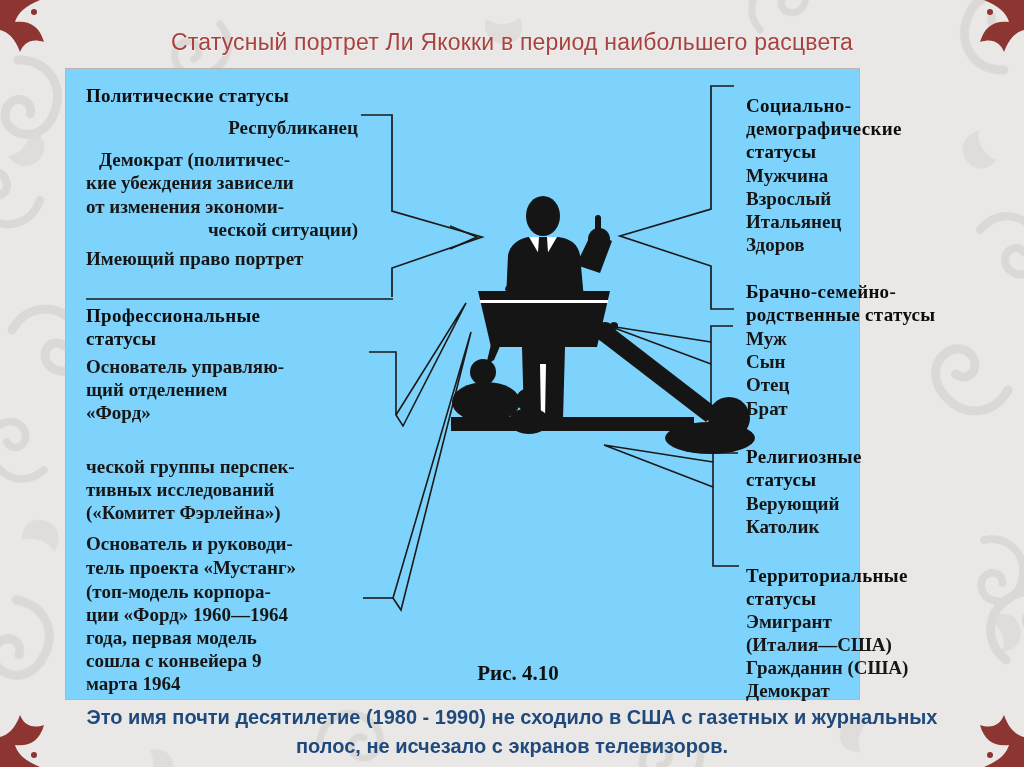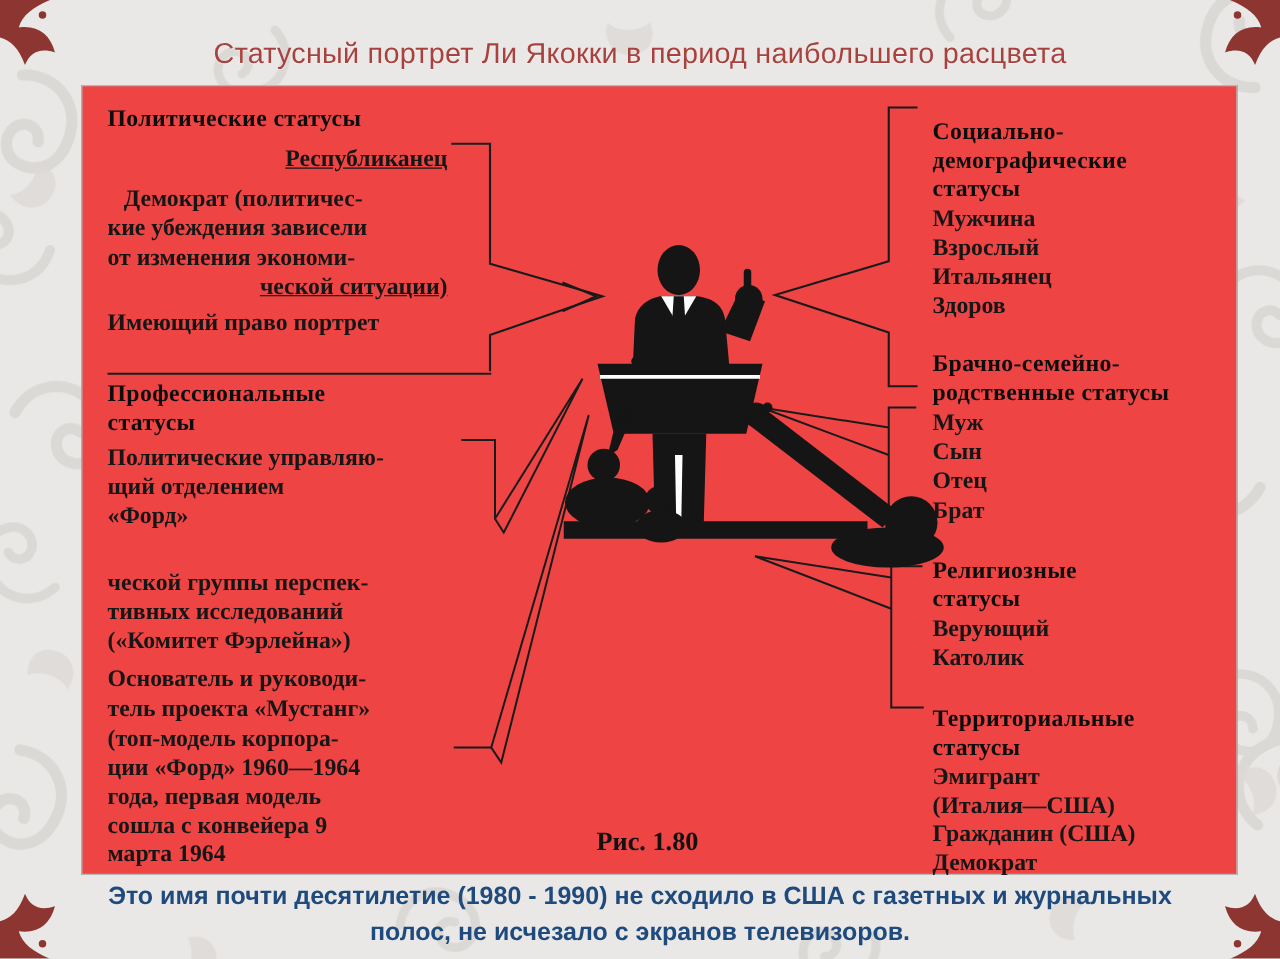--- a/index.html
+++ b/index.html
@@ -9,29 +9,29 @@
     font-family:"Liberation Sans",sans-serif;
   }
   .bg-svg{position:absolute;left:0;top:0;z-index:0;}
   .corner-orn{position:absolute;z-index:1;}
   .slide-title{
     position:absolute;top:29px;left:0;width:100%;text-align:center;
     font-size:23px;font-weight:normal;color:#a8423e;letter-spacing:.2px;z-index:2;
     text-shadow:0 1px 0 rgba(255,255,255,.55);
   }
   .panel{
-    position:absolute;left:65px;top:68px;width:925px;height:632px;
-    background:#ef4444;border:1px solid #b8b5b2;box-sizing:border-box;z-index:2;
+    position:absolute;left:65px;top:68px;width:795px;height:632px;
+    background:#7dd3fc;border:1px solid #b8b5b2;box-sizing:border-box;z-index:2;
   }
   .dline{
     position:absolute;font-family:"Liberation Serif",serif;font-weight:bold;
     font-size:19px;line-height:23px;color:#161616;white-space:nowrap;
   }
   .hd{letter-spacing:.3px;color:#0d0d0d;}
-  .ra{width:272px;left:20px;text-align:right;text-decoration:underline;}
+  .ra{width:272px;left:20px;text-align:right;}
   .caption{
     position:absolute;left:377px;top:592px;width:150px;text-align:center;
     font-family:"Liberation Serif",serif;font-weight:bold;font-size:21px;color:#111;
   }
   .connectors{position:absolute;left:0;top:0;}
   .footer-line{
     position:absolute;left:0;width:100%;text-align:center;
     font-weight:bold;font-size:20px;color:#1f4a7d;z-index:2;
   }
   .f1{top:706px;} .f2{top:735px;}
@@ -158,21 +158,21 @@
   <div class="dline hd" style="left:20px;top:15px">Политические статусы</div>
   <div class="dline ra" style="top:47px">Республиканец</div>
   <div class="dline" style="left:33px;top:79px">Демократ (политичес-</div>
   <div class="dline" style="left:20px;top:102px">кие убеждения зависели</div>
   <div class="dline" style="left:20px;top:126px">от изменения экономи-</div>
   <div class="dline ra" style="top:149px">ческой ситуации)</div>
   <div class="dline" style="left:20px;top:178px">Имеющий право портрет</div>
 
   <div class="dline hd" style="left:20px;top:235px">Профессиональные</div>
   <div class="dline hd" style="left:20px;top:258px">статусы</div>
-  <div class="dline" style="left:20px;top:286px">Политические управляю-</div>
+  <div class="dline" style="left:20px;top:286px">Основатель управляю-</div>
   <div class="dline" style="left:20px;top:309px">щий отделением</div>
   <div class="dline" style="left:20px;top:332px">«Форд»</div>
   <div class="dline" style="left:20px;top:386px">ческой группы перспек-</div>
   <div class="dline" style="left:20px;top:409px">тивных исследований</div>
   <div class="dline" style="left:20px;top:432px">(«Комитет Фэрлейна»)</div>
   <div class="dline" style="left:20px;top:463px">Основатель и руководи-</div>
   <div class="dline" style="left:20px;top:487px">тель проекта «Мустанг»</div>
   <div class="dline" style="left:20px;top:511px">(топ-модель корпора-</div>
   <div class="dline" style="left:20px;top:534px">ции «Форд» 1960—1964</div>
   <div class="dline" style="left:20px;top:557px">года, первая модель</div>
@@ -199,17 +199,17 @@
   <div class="dline" style="left:680px;top:423px">Верующий</div>
   <div class="dline" style="left:680px;top:446px">Католик</div>
 
   <div class="dline hd" style="left:680px;top:495px">Территориальные</div>
   <div class="dline hd" style="left:680px;top:518px">статусы</div>
   <div class="dline" style="left:680px;top:541px">Эмигрант</div>
   <div class="dline" style="left:680px;top:564px">(Италия—США)</div>
   <div class="dline" style="left:680px;top:587px">Гражданин (США)</div>
   <div class="dline" style="left:680px;top:610px">Демократ</div>
 
-  <div class="caption">Рис. 1.80</div>
+  <div class="caption">Рис. 4.10</div>
 </div>
 
 <div class="footer-line f1">Это имя почти десятилетие (1980 - 1990) не сходило в США с газетных и журнальных</div>
 <div class="footer-line f2">полос, не исчезало с экранов телевизоров.</div>
 
 </body></html>

